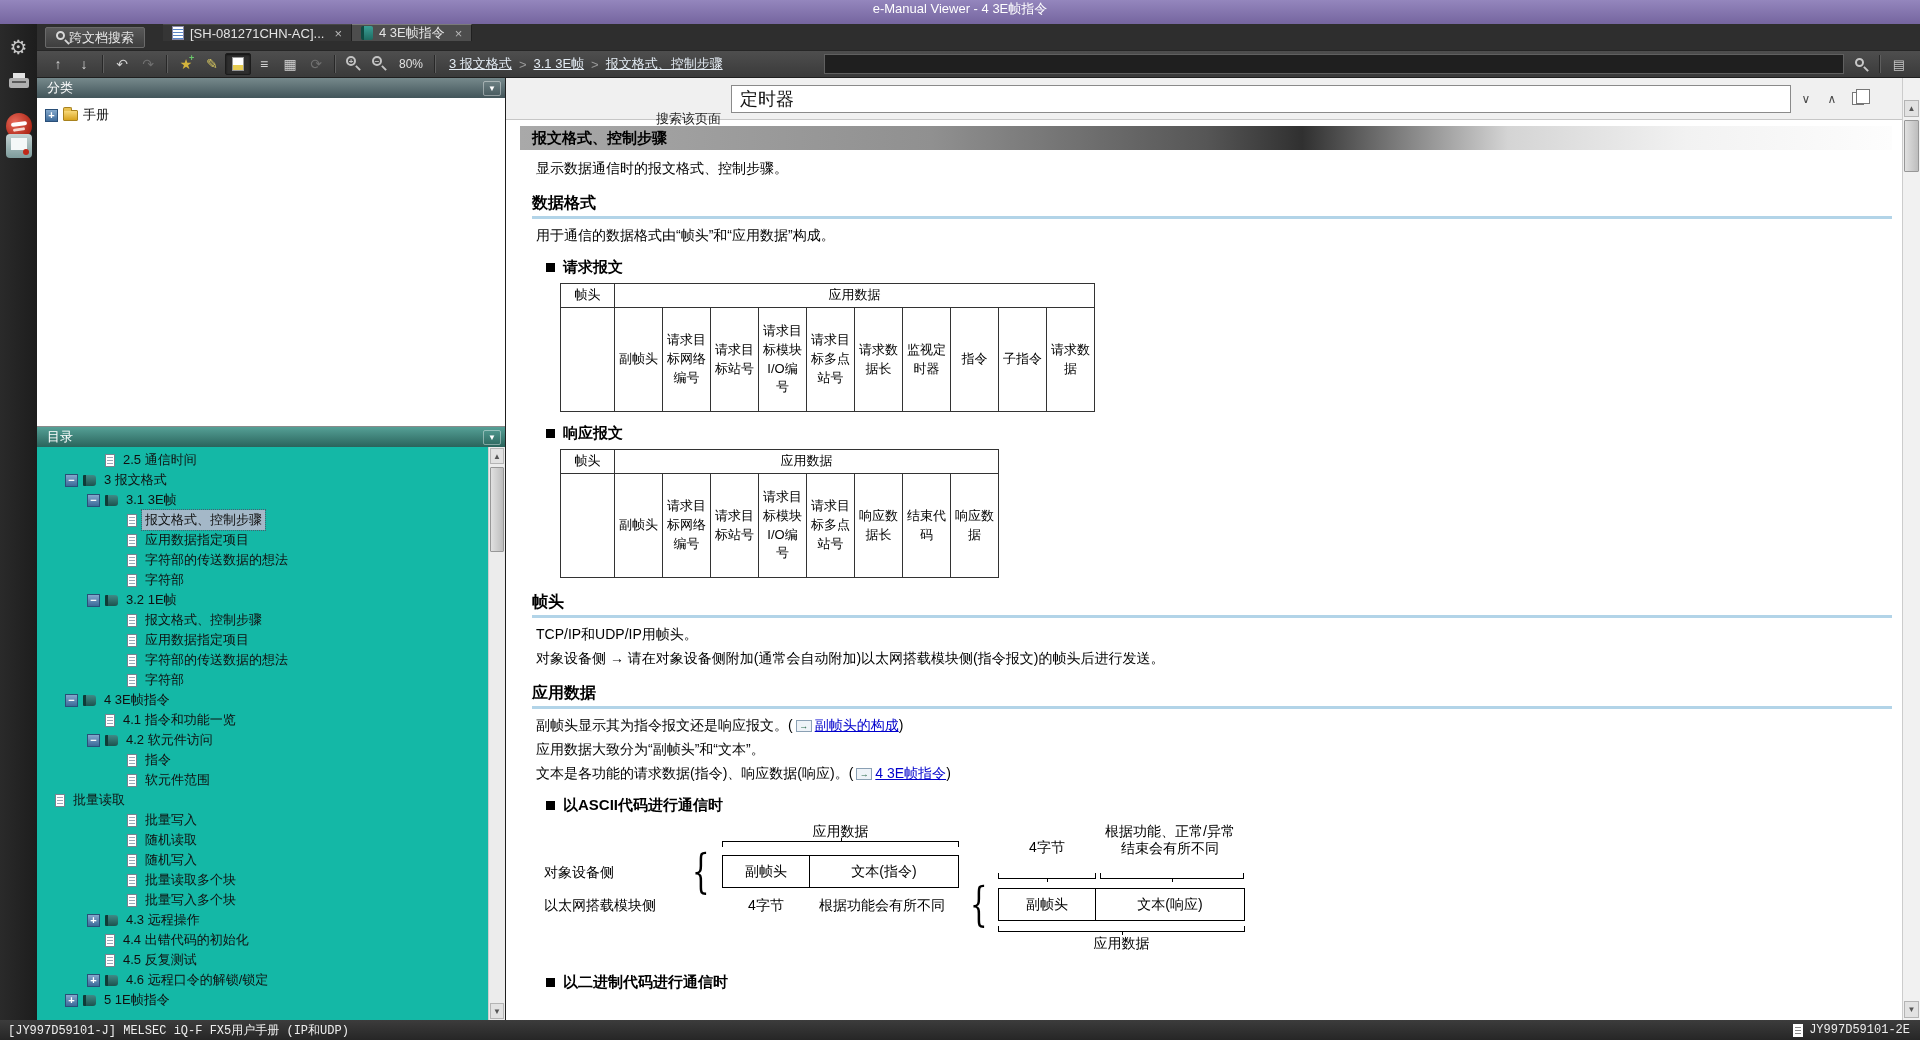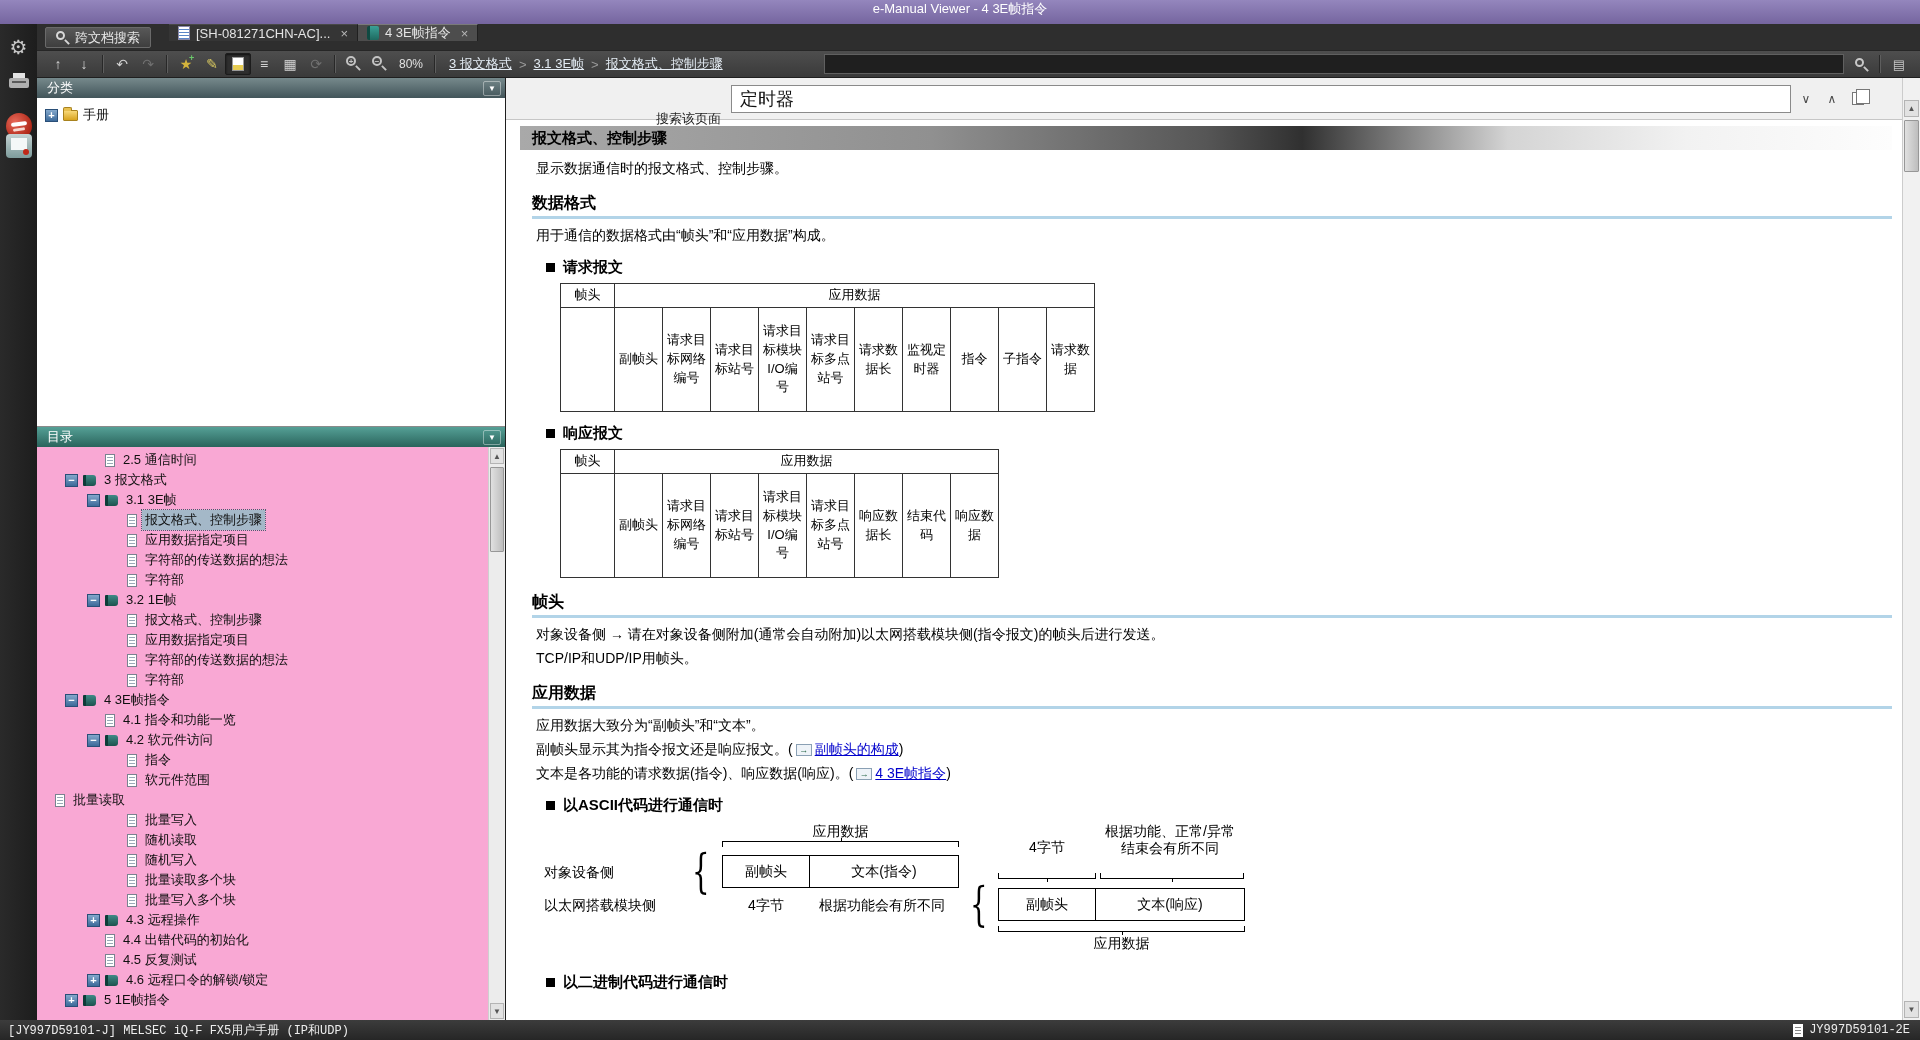--- a/index.html
+++ b/index.html
@@ -39,21 +39,21 @@
     background:#f8d8d0; border-radius:2px; transform:rotate(-8deg); }
   .viewer-badge { width:26px; height:24px; border-radius:4px;
     background:linear-gradient(#c4d2d2,#7e9c9c); position:relative; margin-top:6px; }
   .viewer-badge::before { content:''; position:absolute; left:5px; top:4px; width:16px; height:12px; background:#f4f8f8; }
   .viewer-badge::after { content:''; position:absolute; right:3px; bottom:3px; width:6px; height:6px;
     border-radius:50%; background:#c02818; }
 
   
   .tab-bar { position:absolute; left:37px; top:24px; width:1883px; height:26px;
     background:#2e2e2e; display:flex; align-items:flex-end; }
-  .search-tab { height:21px; margin:0 0 2px 8px; padding:0 10px; display:flex; align-items:center; gap:6px;
+  .search-tab { height:21px; margin:0 0 2px 8px; padding:0 10px; display:flex; align-items:center; 
     background:linear-gradient(#585858,#3e3e3e); border:1px solid #6a6a6a; border-radius:2px; color:#e8e8e8; }
   .mag { display:inline-block; width:13px; height:13px; position:relative; color:#d8d8d8; }
   .mag i { position:absolute; left:0; top:0; width:9px; height:9px; border:2px solid currentColor; border-radius:50%;
     font-style:normal; font-size:8px; line-height:6px; text-align:center; color:currentColor; }
   .mag::after { content:''; position:absolute; width:6px; height:2px; background:currentColor;
     left:8px; top:10px; transform:rotate(45deg); }
   .doc-tabs { display:flex; margin-left:18px; height:26px; }
   .doc-tab { height:17px; padding:0 9px; display:flex; align-items:center; gap:6px;
     background:#353535; border-right:1px solid #202020; border-top:1px solid #484848; color:#e4e4e4; }
   .doc-tab.active { background:#4d4d4d; border-top:1px solid #7a7a7a; }
@@ -100,21 +100,21 @@
   .cat-panel .panel-header { background:linear-gradient(#76898c,#42555a); }
   .cat-body { padding:8px 8px; }
   .cat-item { display:flex; align-items:center; gap:5px; font-size:13px; color:#111; }
   .expander { width:13px; height:13px; flex:none; background:linear-gradient(#84a8cc,#3c6a9a); color:#fff;
     border:1px solid #2a4f78; font-size:11px; line-height:10px; text-align:center; font-weight:bold; }
   .expander.none { visibility:hidden; }
   .icon-folder { width:15px; height:11px; flex:none; background:linear-gradient(#f8d878,#d8a420);
     border:1px solid #a8821e; border-radius:1px; position:relative; }
   .icon-folder::before { content:''; position:absolute; top:-4px; left:-1px; width:7px; height:3px;
     background:#e8c050; border:1px solid #a8821e; border-bottom:none; border-radius:2px 2px 0 0; }
-  .toc-panel { position:absolute; top:349px; left:0; right:0; bottom:0; background:#f9a8d4; }
+  .toc-panel { position:absolute; top:349px; left:0; right:0; bottom:0; background:#14b8a6; }
   .toc-panel .panel-header { background:linear-gradient(#55a096,#2a645c); }
   .toc-body { position:absolute; top:20px; left:0; right:17px; bottom:0; overflow:hidden; padding-top:3px; }
   .toc-item { height:20px; display:flex; align-items:center; gap:5px; font-size:13px; color:#101010; white-space:nowrap; }
   .icon-book { width:13px; height:11px; flex:none; background:linear-gradient(#3f8a86,#1c524e);
     border-radius:1px 3px 3px 1px; border-left:3px solid #0e3c38; }
   .icon-page { width:10px; height:13px; flex:none; background:#fff; border:1px solid #7a8290; position:relative; }
   .icon-page::after { content:''; position:absolute; left:1px; top:2px; right:1px; height:8px;
     background:repeating-linear-gradient(#9aaab8 0 1px,transparent 1px 3px); }
   .toc-label { padding:1px 3px; }
   .toc-item.selected .toc-label { background:#a4b8c8; outline:1px dotted #4a5e70; }
@@ -517,28 +517,28 @@
               <td class="mt-col">请求目标多点站号</td>
               <td class="mt-col">响应数据长</td>
               <td class="mt-col">结束代码</td>
               <td class="mt-col">响应数据</td>
             </tr>
           </tbody>
         </table>
       </div>
 
     <div class="sec-h">帧头</div>
+    <div class="para">TCP/IP和UDP/IP用帧头。</div>
     <div class="para">对象设备侧 → 请在对象设备侧附加(通常会自动附加)以太网搭载模块侧(指令报文)的帧头后进行发送。</div>
-    <div class="para">TCP/IP和UDP/IP用帧头。</div>
 
     <div class="sec-h">应用数据</div>
-    <div class="para">应用数据大致分为“副帧头”和“文本”。</div>
     <div class="para">
       <span>副帧头显示其为指令报文还是响应报文。(</span><span class="ref-icon">→</span><span class="doc-link">副帧头的构成</span><span>)</span>
     </div>
+    <div class="para">应用数据大致分为“副帧头”和“文本”。</div>
     <div class="para">
       <span>文本是各功能的请求数据(指令)、响应数据(响应)。(</span><span class="ref-icon">→</span><span class="doc-link">4 3E帧指令</span><span>)</span>
     </div>
 
     <div class="sub-h">
       <i class="sq"></i>
       <span>以ASCII代码进行通信时</span>
     </div>
     <div class="diagram" id="dg0">
         <div class="dg-cap" style="left: 180px; top: 0px; width: 237px;">应用数据</div>

